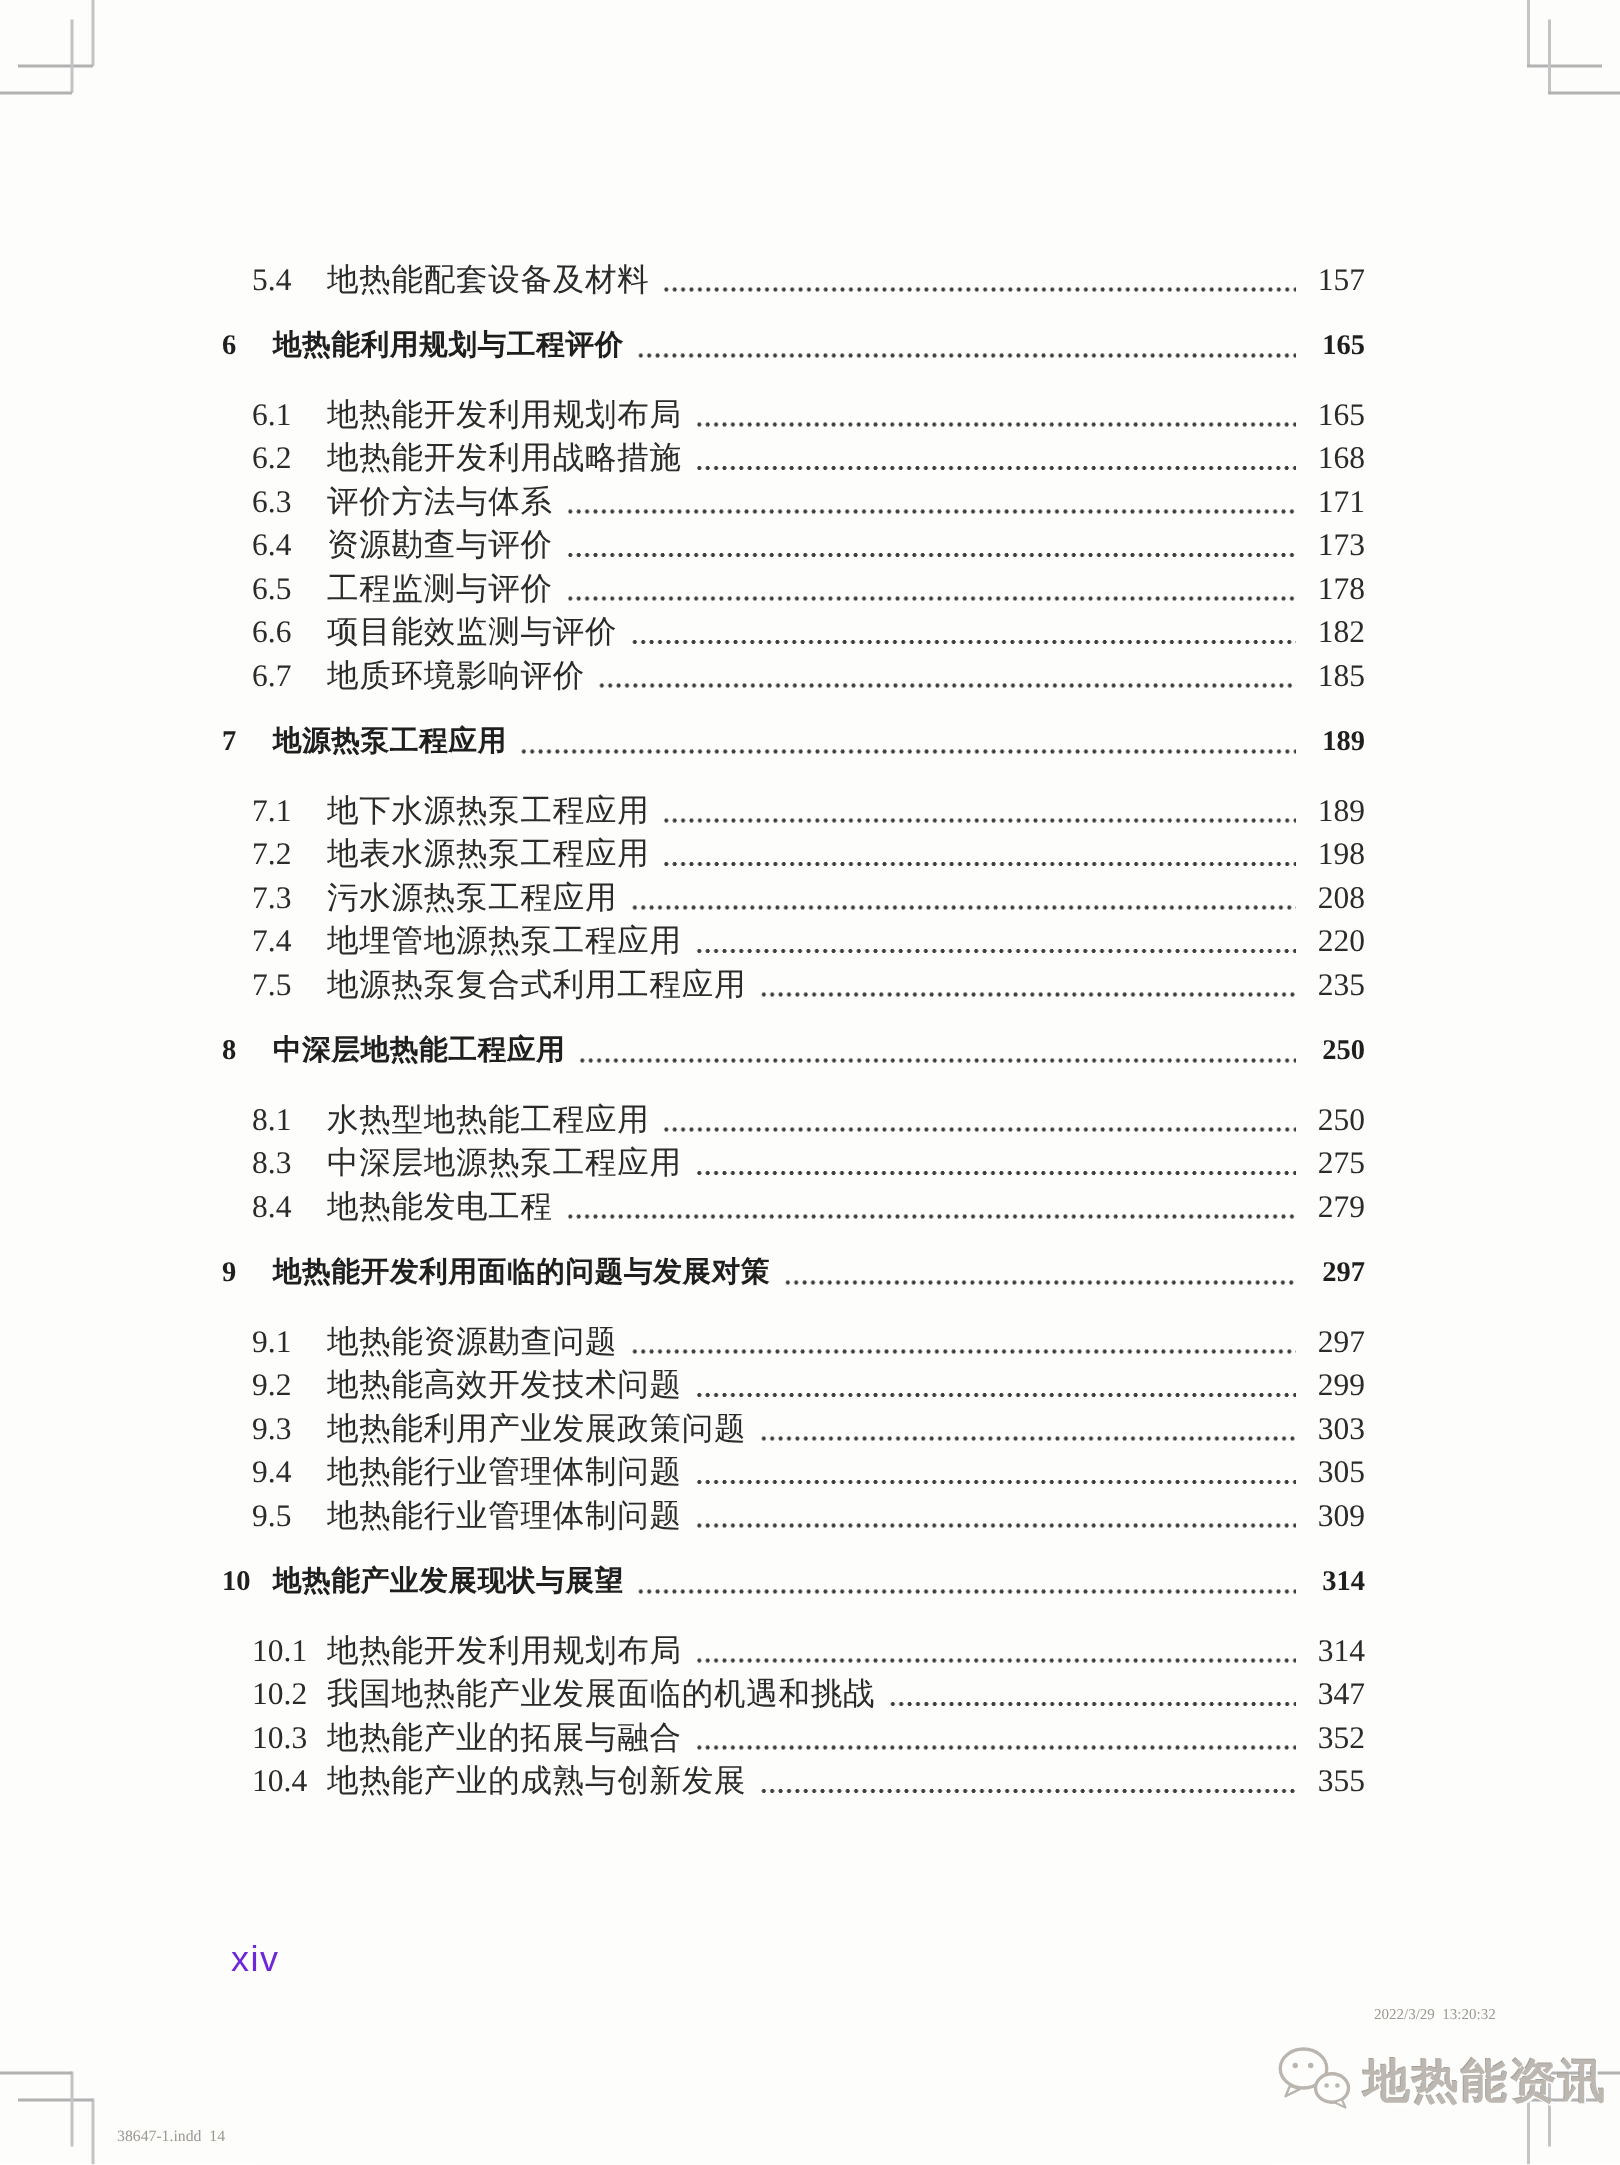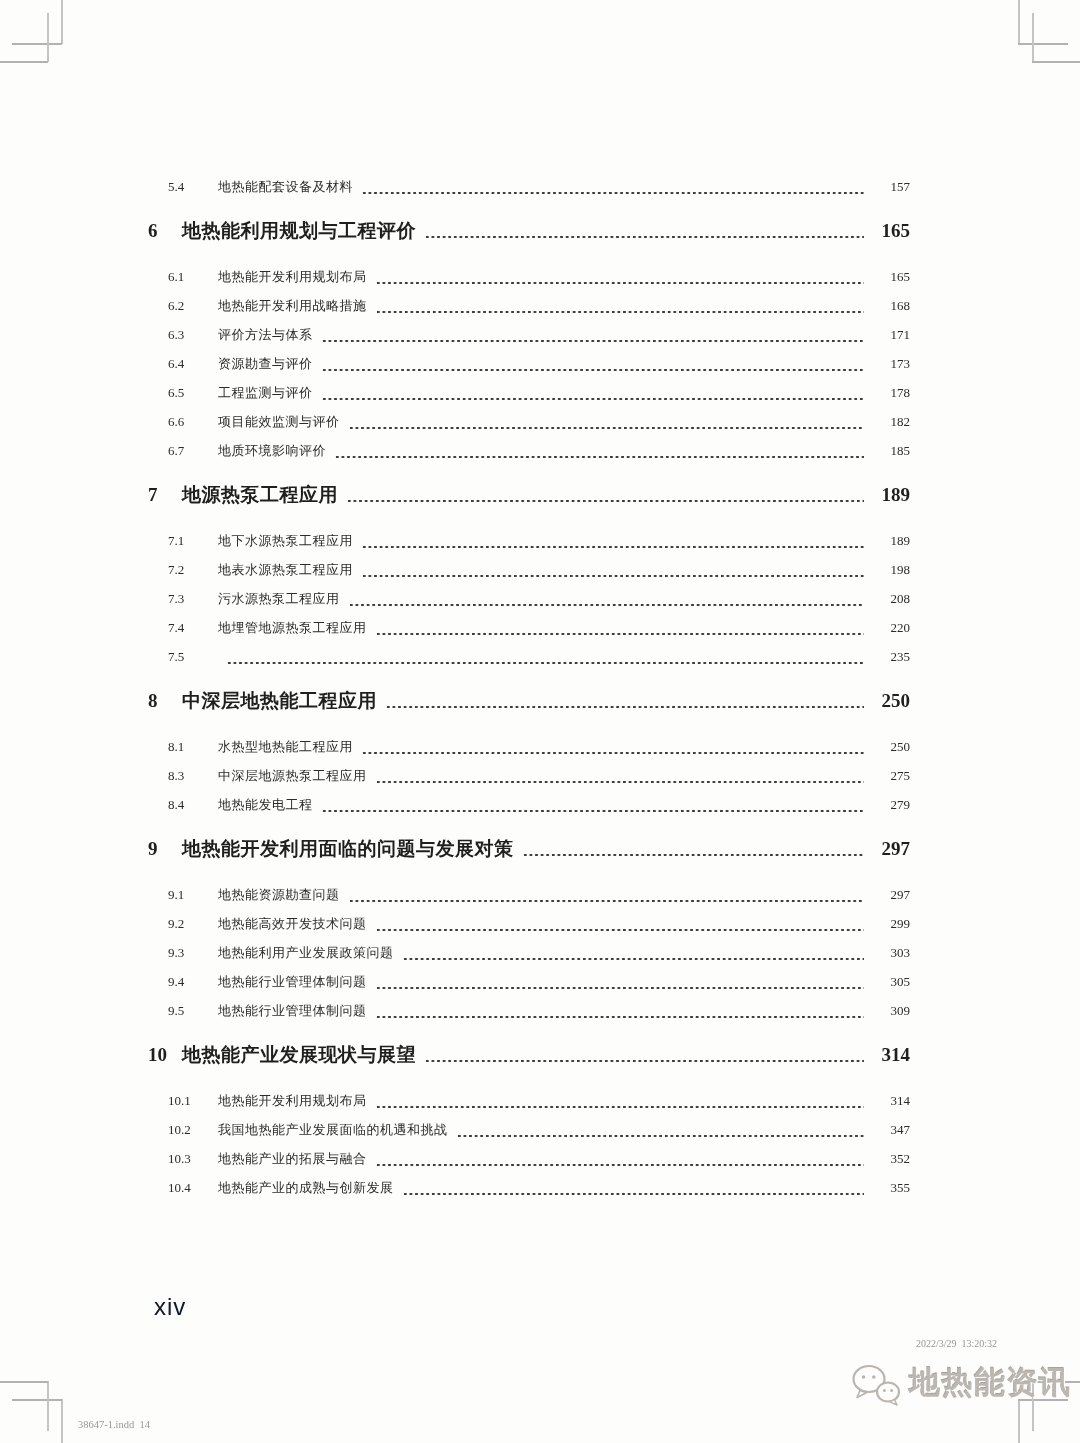--- a/index.html
+++ b/index.html
@@ -12,47 +12,47 @@
     color:#2b2b2b;
   }
   
   .mark{position:absolute;background:#c4c4c4;}
   .mark.dk{background:#b2b2b2;}
 
   
   .toc{position:absolute;left:146px;top:172px;width:764px;}
   .row{display:flex;height:29px;line-height:29px;align-items:stretch;}
   .row.chapter{font-weight:bold;font-size:19px;margin:15px 0 17px 0;color:#1f1f1f;}
-  .row.sub{font-size:13px;}
+  .row.sub{font-size:21px;}
   .row .num{flex:none;white-space:nowrap;}
   .chapter .num{width:36px;padding-left:2px;box-sizing:border-box;}
   .sub .num{width:50px;margin-left:22px;box-sizing:border-box;}
   .row .title{flex:none;white-space:nowrap;letter-spacing:0.5px;}
   .leader{
     flex:1 1 auto;
     margin:0 6px 0 9px;
     background-image:radial-gradient(circle at 2.2px 2px, #3c3c3c 1.15px, rgba(0,0,0,0) 1.5px);
     background-size:5.6px 4px;
     background-repeat:repeat-x;
     background-position:0 18.5px;
   }
   .chapter .leader{background-position:0 19px;}
   .pageno{flex:none;width:40px;text-align:right;white-space:nowrap;}
 
   
   .folio{
     position:absolute;left:154px;top:1293px;
     font-family:"Liberation Sans","DejaVu Sans",sans-serif;
-    font-size:24px;color:#0f172a;letter-spacing:1px;
+    font-size:24px;color:#6d28d9;letter-spacing:1px;
   }
 
   
   .watermark{
     position:absolute;left:850px;top:1363px;
-    display:flex;align-items:flex-start;gap:7px;z-index:5;
+    display:flex;align-items:center;gap:7px;z-index:5;
   }
   .wm-text{
     font-family:"Liberation Sans","DejaVu Sans",sans-serif;
     font-weight:bold;font-size:31px;line-height:40px;
     color:#bcb8b1;letter-spacing:1.5px;white-space:nowrap;
     text-shadow:1.2px 1.2px 0 #ffffff, -0.6px -0.6px 0 #a6a29b;
   }
 
   
   .slug{
@@ -168,20 +168,21 @@
         <span class="pageno">208</span>
       </div>
       <div class="row sub">
         <span class="num">7.4</span>
         <span class="title">地埋管地源热泵工程应用</span>
         <span class="leader"></span>
         <span class="pageno">220</span>
       </div>
       <div class="row sub">
         <span class="num">7.5</span>
+        <span class="title">地源热泵复合式利用工程应用</span>
         <span class="leader"></span>
         <span class="pageno">235</span>
       </div>
       <div class="row chapter">
         <span class="num">8</span>
         <span class="title">中深层地热能工程应用</span>
         <span class="leader"></span>
         <span class="pageno">250</span>
       </div>
       <div class="row sub">

